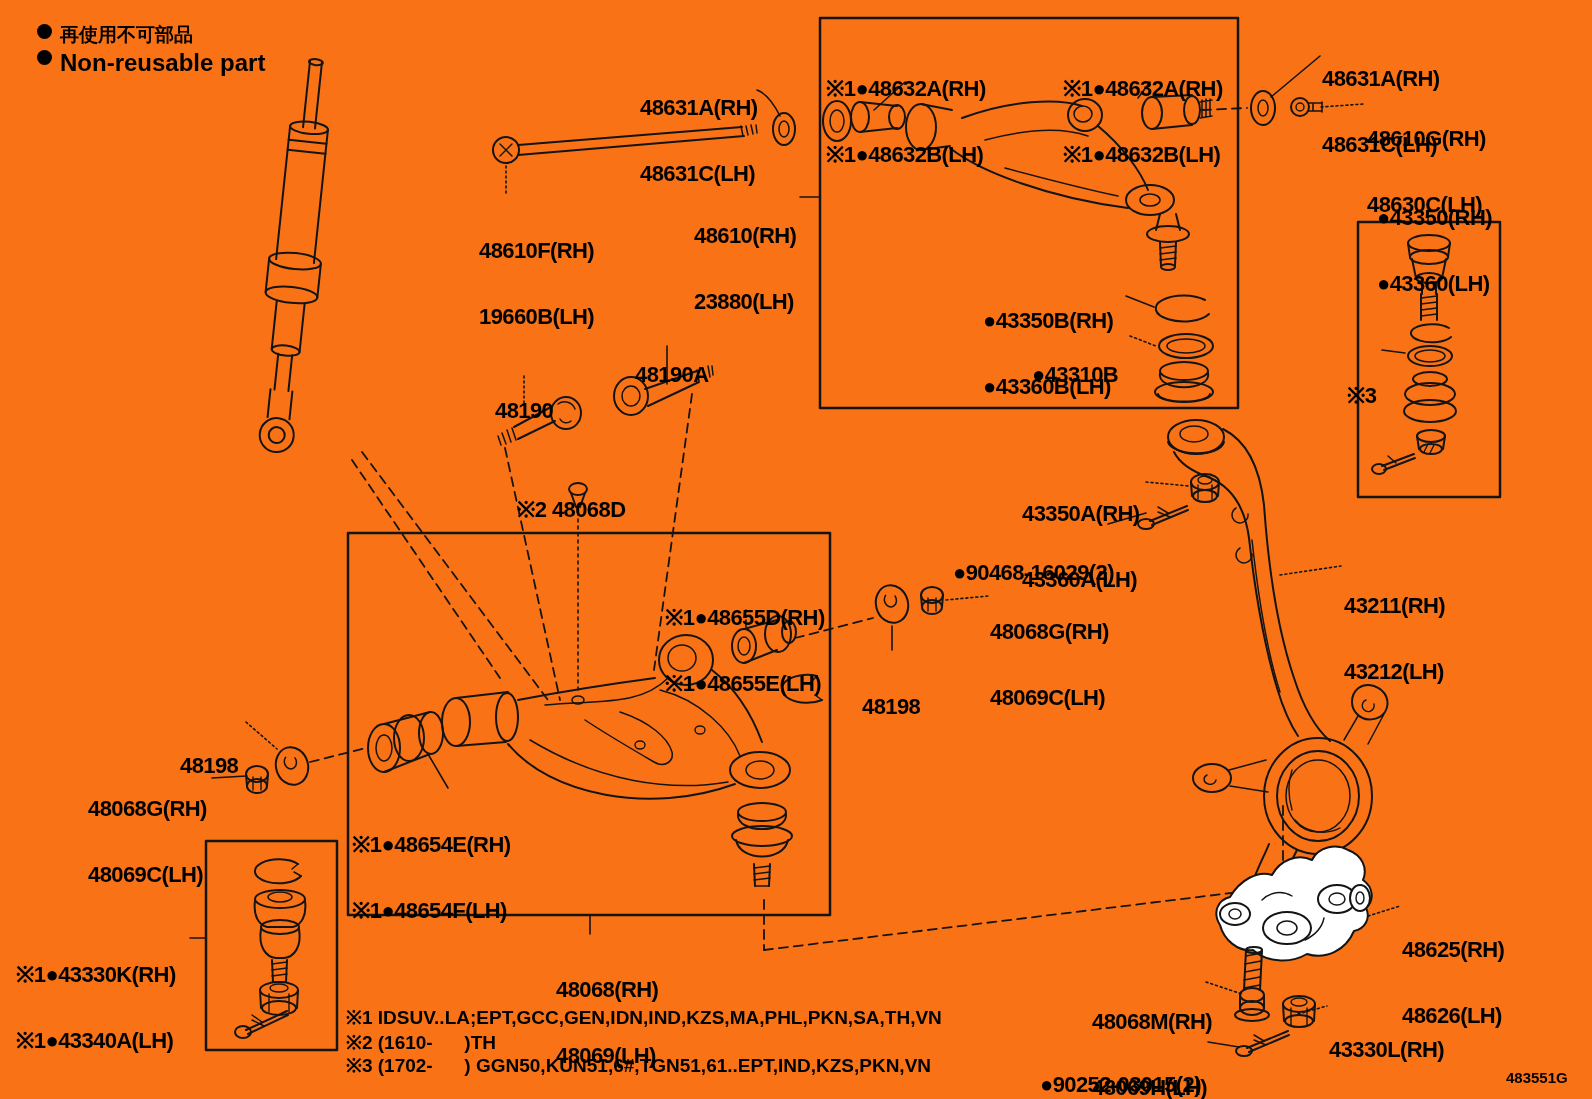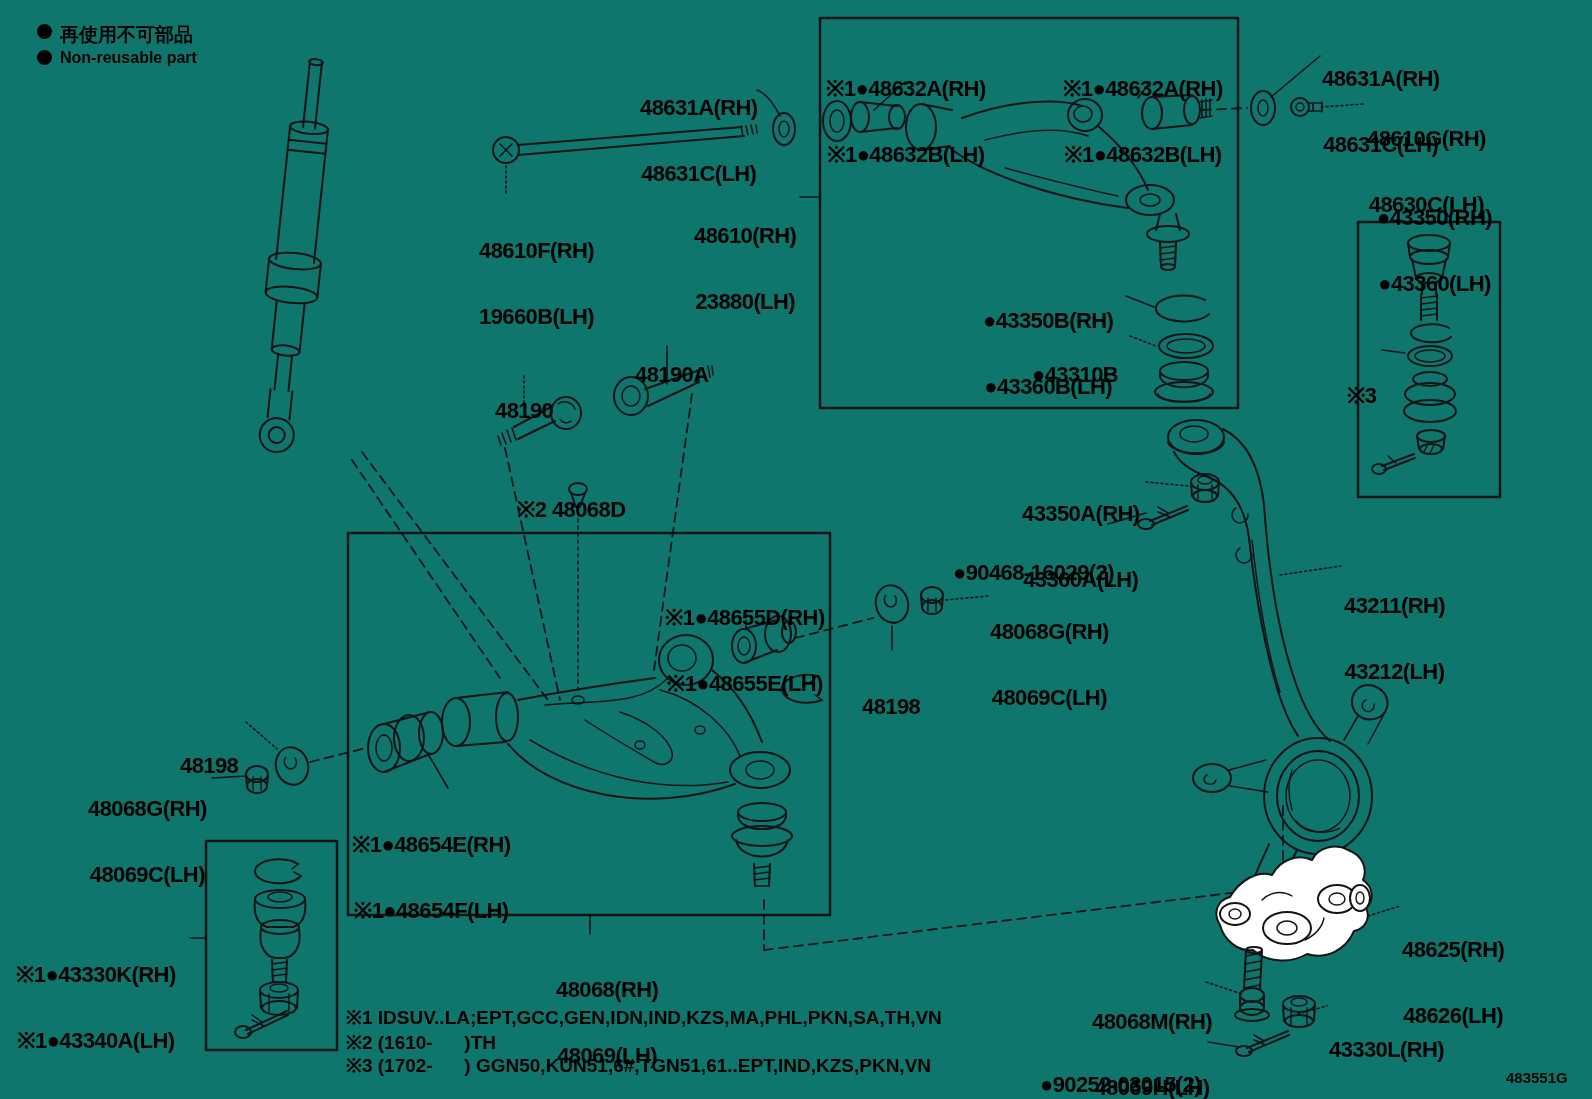--- a/index.html
+++ b/index.html
@@ -1,26 +1,26 @@
 <!DOCTYPE html>
 <html><head>
 <meta charset="utf-8">
 <style>
   html,body{margin:0;padding:0;background:#fff;}
-  #canvas{position:relative;width:1592px;height:1099px;background:#0f766e;overflow:hidden;
-          font-family:"Liberation Sans",sans-serif;color:#000;text-align:center;}
+  #canvas{position:relative;width:1592px;height:1099px;background:#f97316;overflow:hidden;
+          font-family:"Liberation Sans",sans-serif;color:#000;}
   #art{position:absolute;left:0;top:0;}
   .lbl{position:absolute;font:bold 22px/22px "Liberation Sans",sans-serif;
        letter-spacing:-0.6px;white-space:pre;color:#000;}
   .lbl .ln{display:block;}
   .small{font-size:15px;line-height:20px;}
   .fnote{position:absolute;font:bold 19px/20px "Liberation Sans",sans-serif;white-space:pre;color:#000;}
   .legend{position:absolute;font-weight:bold;white-space:pre;color:#000;}
   .legend-jp{font-size:19px;}
-  .legend-en{font-size:16px;}
+  .legend-en{font-size:24px;}
   .dot{position:absolute;width:15px;height:15px;border-radius:50%;background:#000;}
 </style>
 </head>
 <body>
 
 <div id="canvas">
 
 <svg id="art" width="1592" height="1099" viewBox="0 0 1592 1099" fill="none" stroke="#141414" stroke-width="2" stroke-linecap="round" stroke-linejoin="round">
 
   <g>

